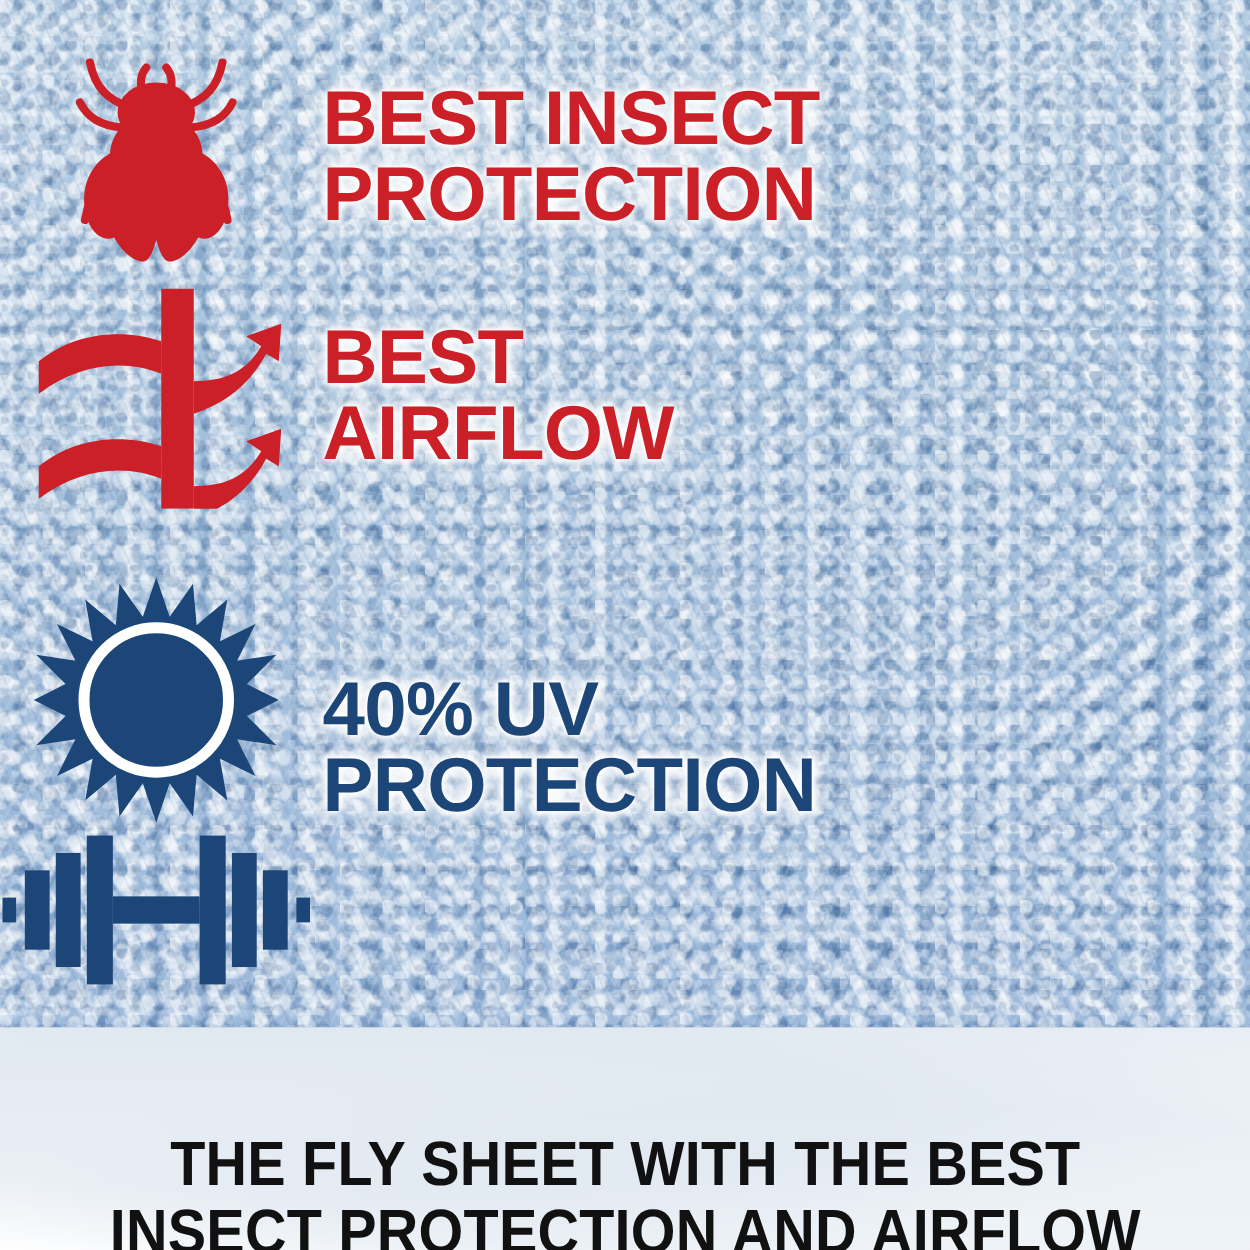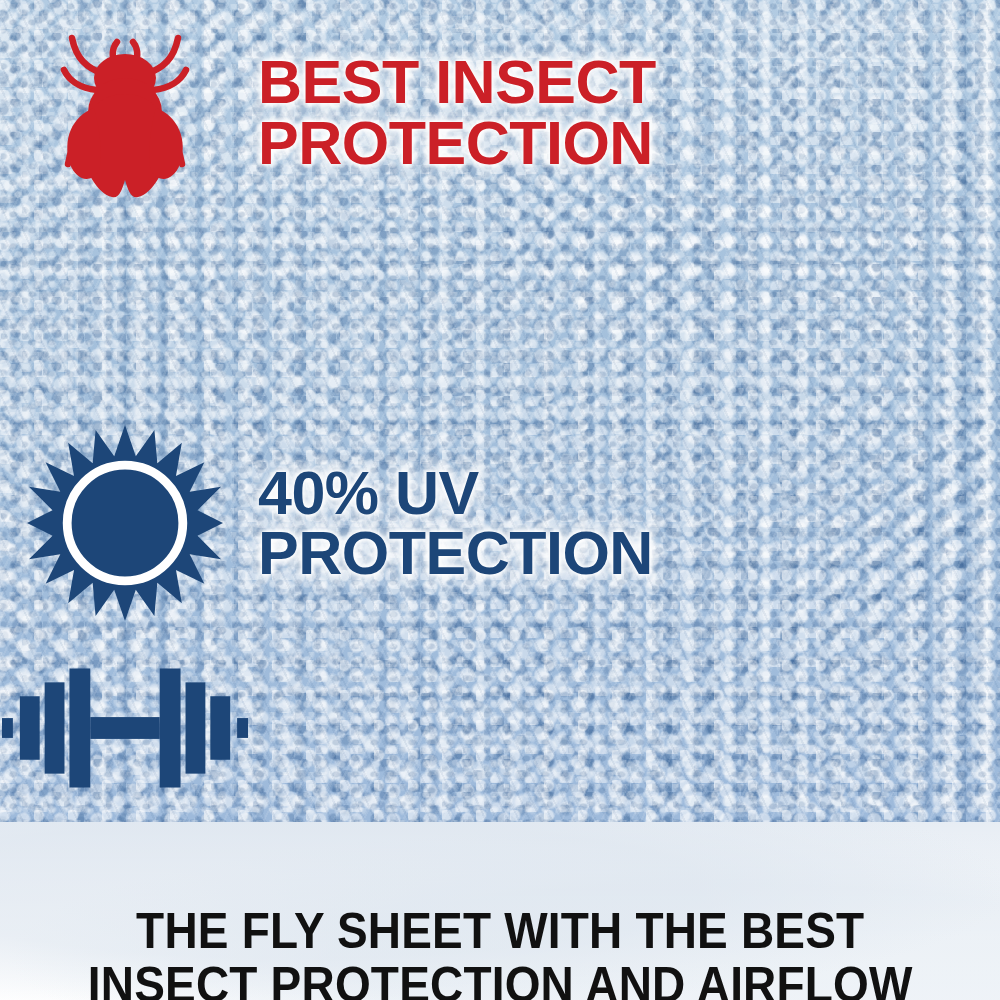--- a/index.html
+++ b/index.html
@@ -104,23 +104,23 @@
       0 0 5px #ffffff, 0 0 5px #ffffff, 0 0 9px #ffffff,
       0 0 14px rgba(255,255,255,0.95), 0 0 20px rgba(255,255,255,0.75);
   }
   .label-navy {
     color: #1d4678;
     text-shadow:
       0 0 5px #ffffff, 0 0 5px #ffffff, 0 0 9px #ffffff,
       0 0 14px rgba(255,255,255,0.95), 0 0 20px rgba(255,255,255,0.75);
   }
 
-  #row-insect  { left: 0;  top: 20px;  width: 900px; height: 185px; }
+  #row-insect  { left: 0;  top: 32px;  width: 900px; height: 185px; }
   #row-airflow { left: 0;  top: 218px; width: 900px; height: 195px; }
-  #row-uv      { left: 0;  top: 418px; width: 900px; height: 210px; }
+  #row-uv      { left: 0;  top: 448px; width: 900px; height: 210px; align-items: flex-end; }
   #row-durability { left: 0; top: 645px; width: 900px; height: 165px; }
 
   
   #caption-band {
     position: absolute;
     left: 0;
     top: 822px;
     width: 1000px;
     height: 190px;
     background:
@@ -189,20 +189,54 @@
           <path d="M106 84 C128 92 138 116 130 140 C124 156 110 160 102 148 C96 138 100 106 106 84 Z"></path>
         </g>
       </svg>
     </div>
     <div class="label-cell">
       <p class="feature-label label-red">BEST INSECT
 PROTECTION</p>
     </div>
   </div>
 
+  <div class="feature-row" id="row-airflow">
+    <div class="icon-cell">
+      <svg width="200" height="182" viewBox="0 0 200 182" aria-hidden="true">
+        <g fill="#cb2027">
+
+          <path d="M6 64 C36 40 74 38 104 48 L104 74 C74 62 38 66 6 90 Z"></path>
+
+          <path d="M6 148 C36 124 74 122 104 132 L104 158 C74 146 38 150 6 174 Z"></path>
+
+          <rect x="104" y="6" width="26" height="176"></rect>
+
+          <path d="M130 80
+                   C156 80 172 72 184 52
+                   L172 44
+                   L200 34
+                   L198 64
+                   L188 58
+                   C174 84 154 98 130 106 Z"></path>
+
+          <path d="M130 164
+                   C156 164 172 156 184 136
+                   L172 128
+                   L200 118
+                   L198 148
+                   L188 142
+                   C174 168 154 182 130 190 Z"></path>
+        </g>
+      </svg>
+    </div>
+    <div class="label-cell">
+      <p class="feature-label label-red">BEST
+AIRFLOW</p>
+    </div>
+  </div>
 
   <div class="feature-row" id="row-uv">
     <div class="icon-cell">
       <svg width="196" height="196" viewBox="0 0 200 200" aria-hidden="true">
 
         <polygon fill="#1d4678" points="
           100,0 111,32 130,5 133,39 158,18 152,52 181,38 166,68
           198,63 174,87 200,100 174,113 198,137 166,132 181,162 152,148
           158,182 133,161 130,195 111,168 100,200 89,168 70,195 67,161
           42,182 48,148 19,162 34,132 2,137 26,113 0,100 26,87

